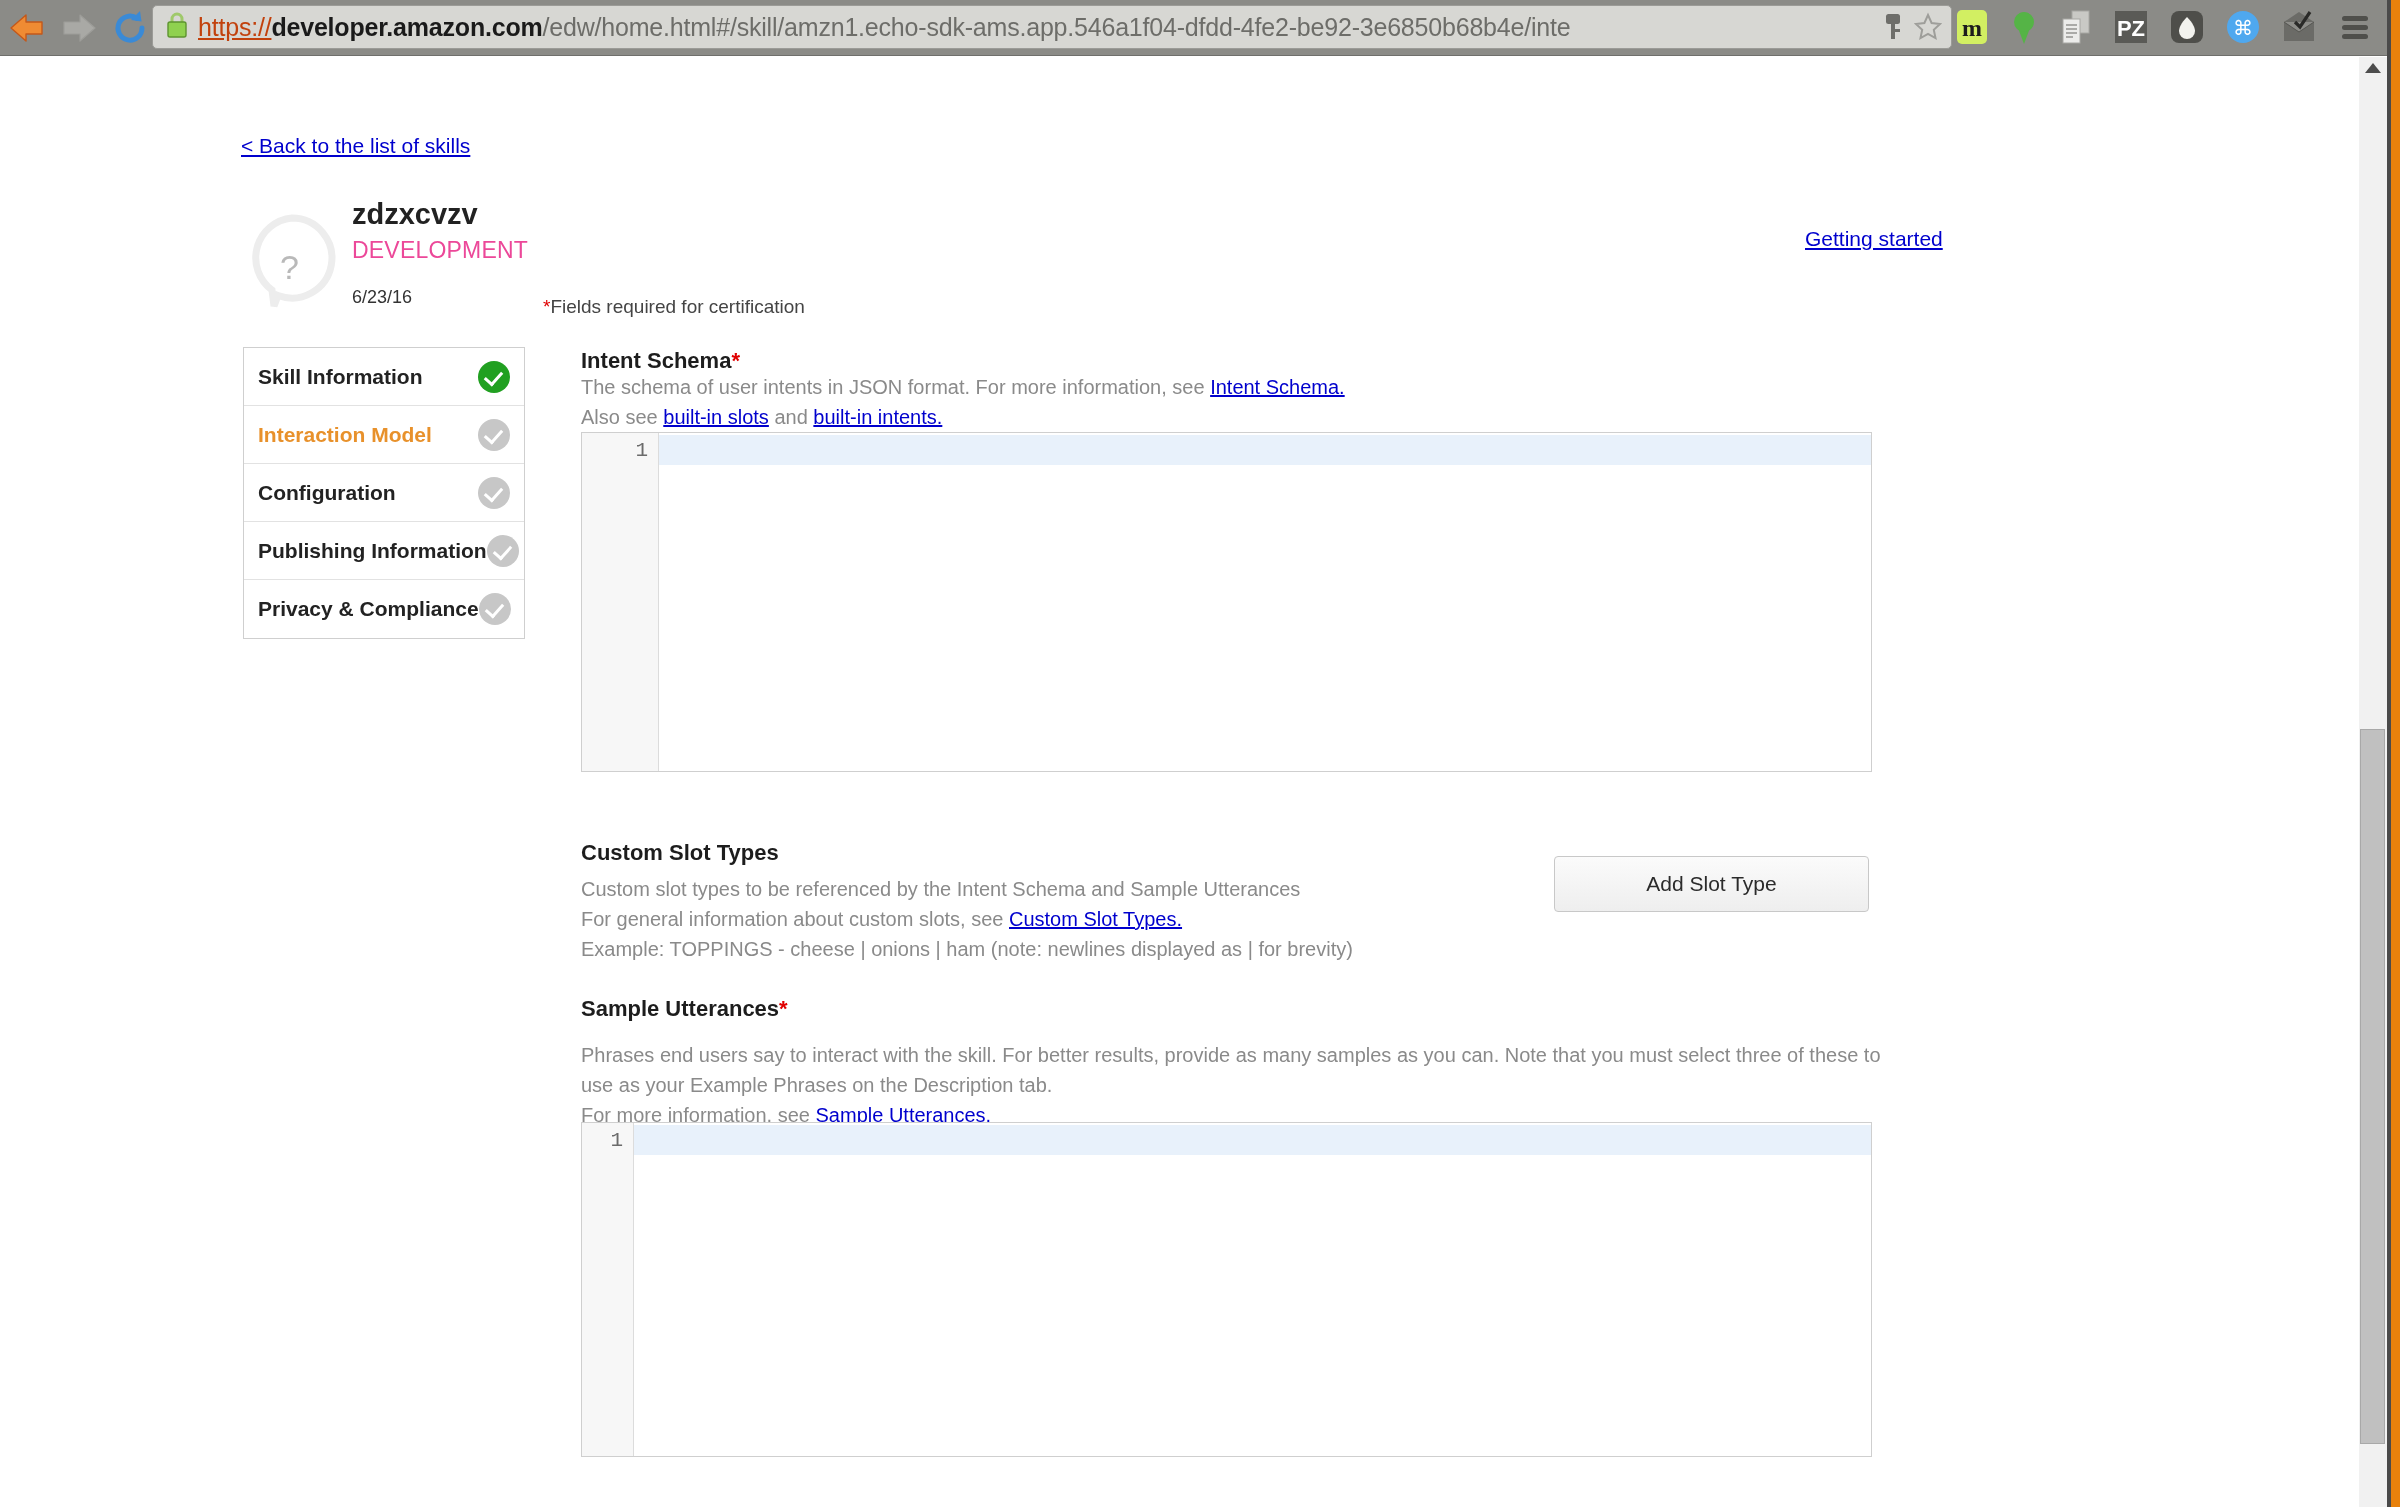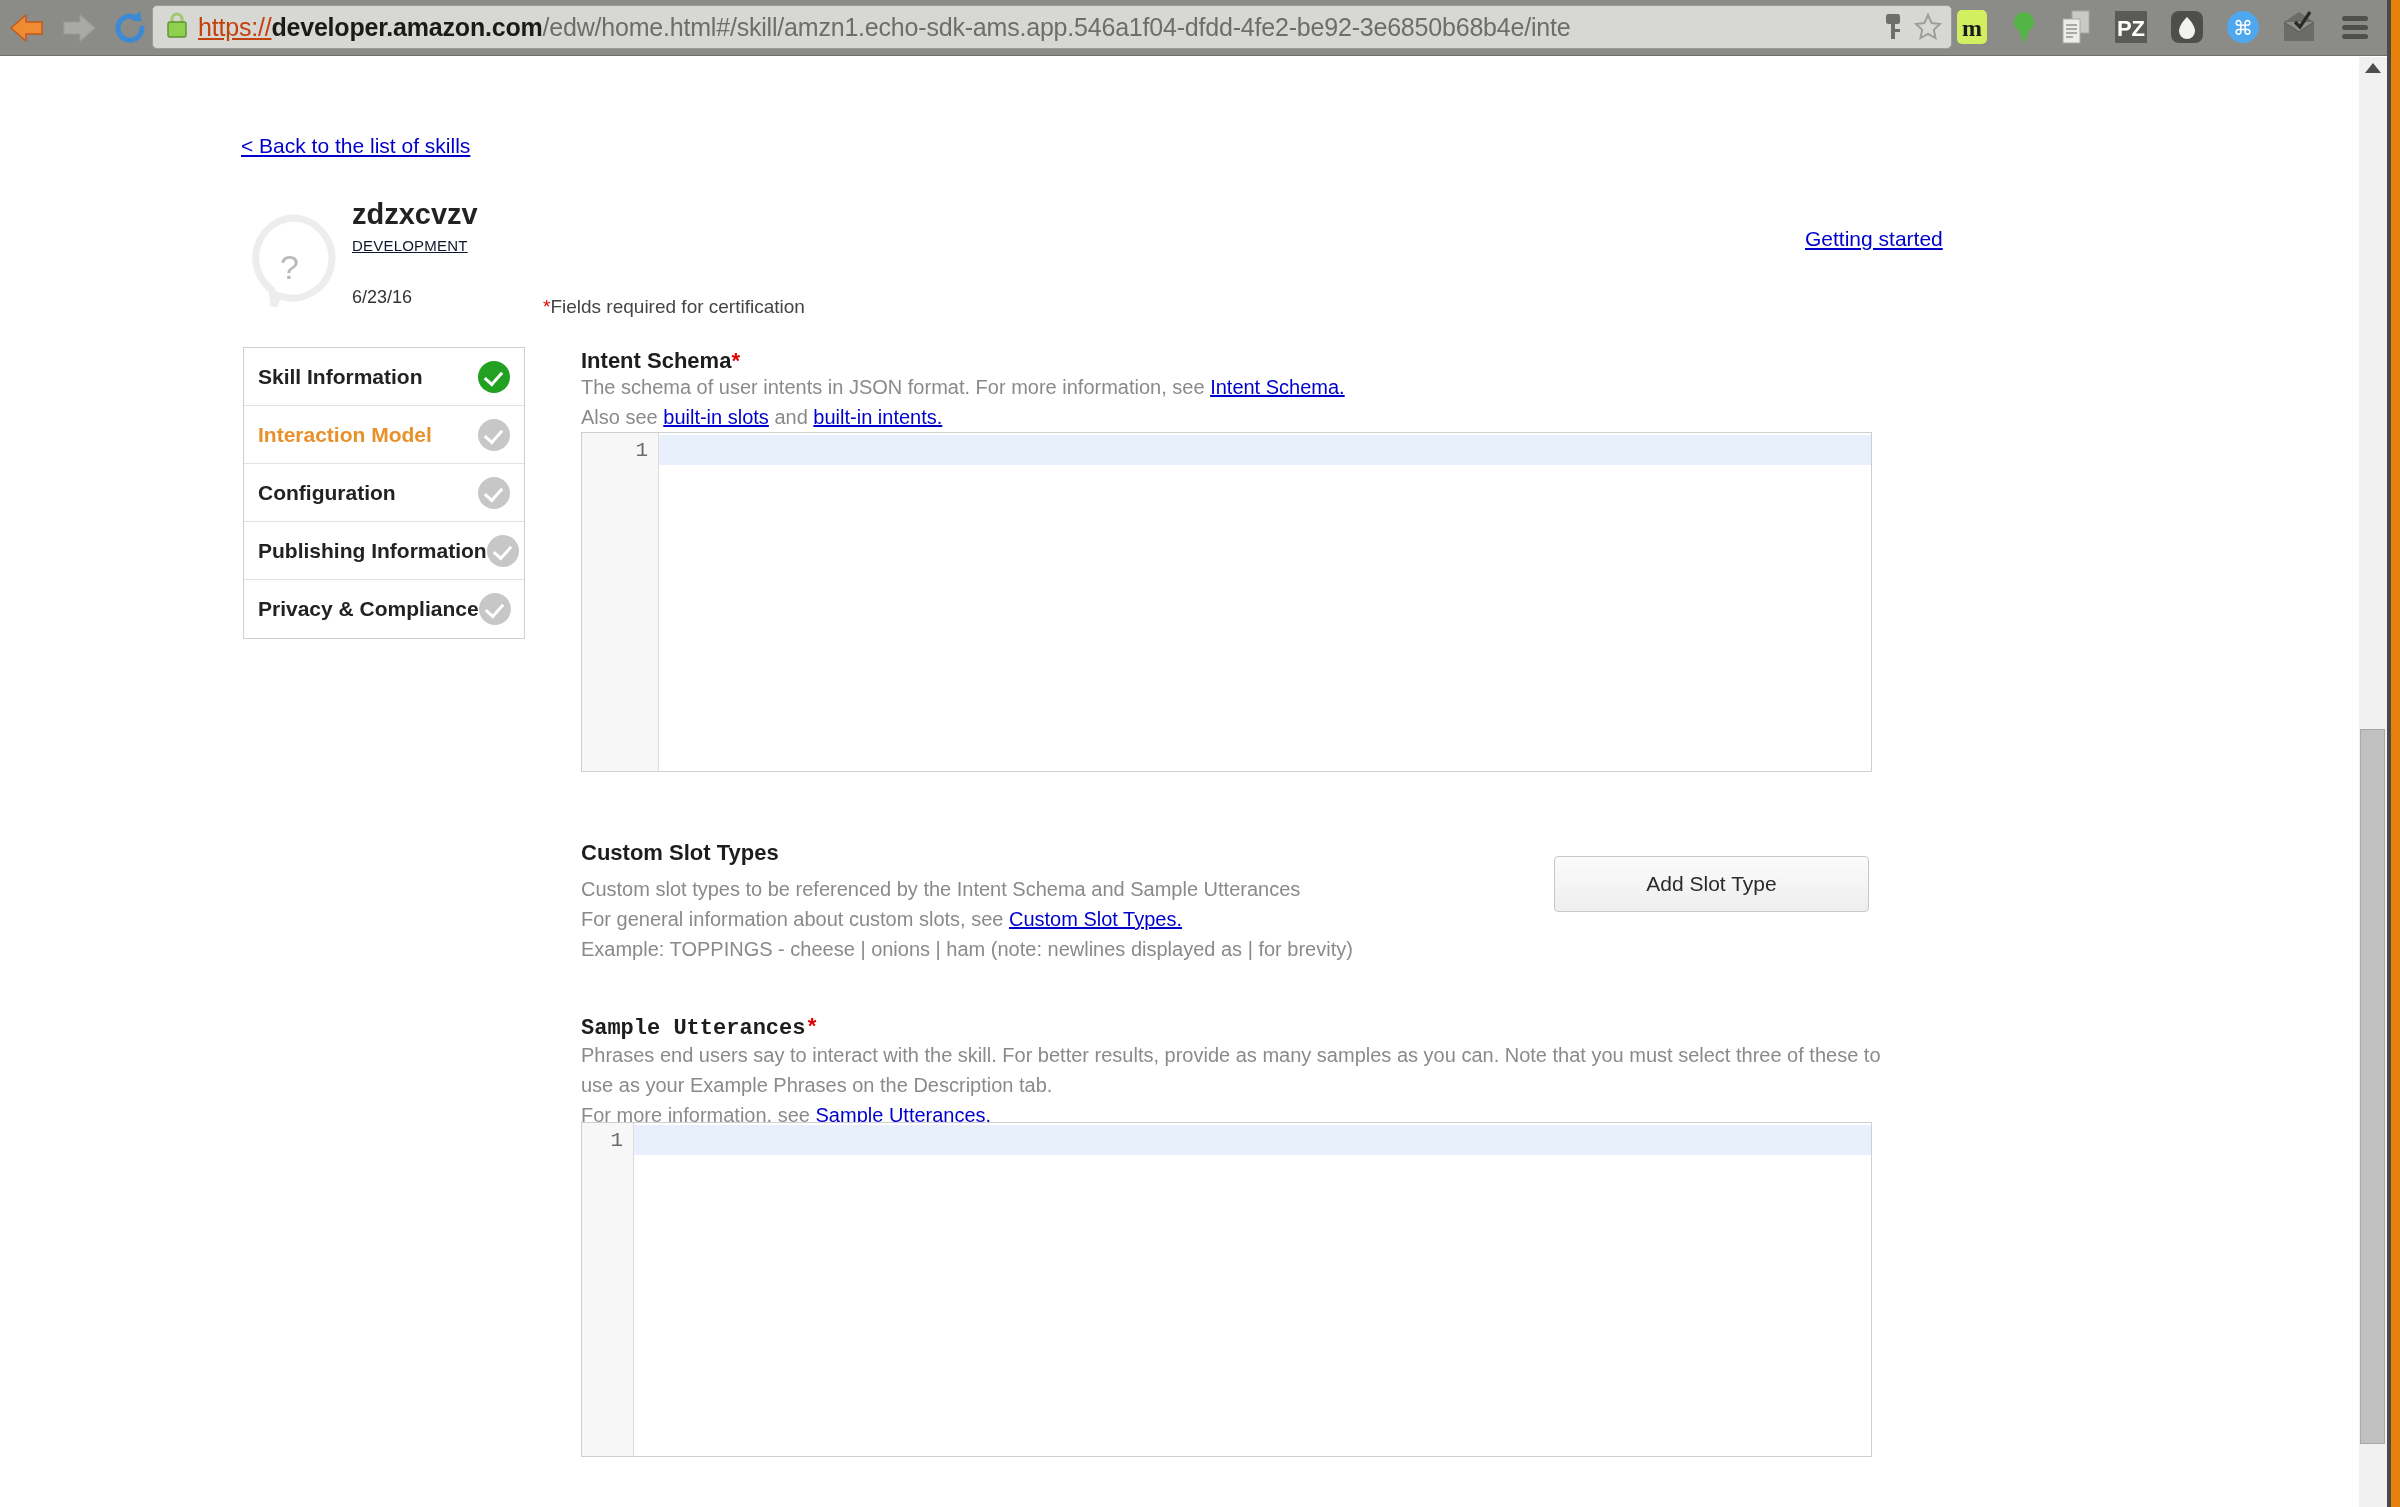--- a/index.html
+++ b/index.html
@@ -158,25 +158,24 @@
     position: absolute;
     top: 26px; left: 112px;
     font-size: 29px;
     font-weight: bold;
     color: #222;
     white-space: nowrap;
   }
   .skill-stage {
     position: absolute;
     top: 65px; left: 112px;
-    font-size: 15px;
-    color: #0f172a;
+    font-size: 23px;
+    color: #ec4899;
     letter-spacing: 0.2px;
     white-space: nowrap;
-    text-decoration: underline;
   }
   .skill-date {
     position: absolute;
     top: 115px; left: 112px;
     font-size: 18px;
     color: #333;
     white-space: nowrap;
   }
 
   
@@ -502,21 +501,21 @@
 
     <div class="sec-title" style="top:756px; left:581px;">Custom Slot Types</div>
     <div class="sec-desc" style="top:820px; left:581px; width:1100px;">
       <span>For general information about custom slots, see </span><a class="lnk">Custom Slot Types.</a>
     </div>
     <div class="sec-desc" style="top:790px; left:581px; width:1100px;">Custom slot types to be referenced by the Intent Schema and Sample Utterances</div>
     <div class="sec-desc" style="top:850px; left:581px; width:1100px;">Example: TOPPINGS - cheese | onions | ham (note: newlines displayed as | for brevity)</div>
 
     <div class="btn btn-plain" style="top:772px; left:1554px; width:315px; height:56px;">Add Slot Type</div>
 
-    <div class="sec-title" style="top:932px; left:581px;font-family:Liberation Mono, monospace;">
+    <div class="sec-title" style="top:912px; left:581px;">
       <span>Sample Utterances</span><span class="star">*</span>
     </div>
     <div class="sec-desc" style="top:956px; left:581px; width:1305px;">
       <span>Phrases end users say to interact with the skill. For better results, provide as many samples as you can. Note that you must select three of these to use as your</span>
       <span>Example Phrases on the Description tab.</span><br>
       <span>For more information, see </span><a class="lnk">Sample Utterances.</a>
     </div>
 
     <div class="editor" style="top:1038px; left:581px; width:1291px; height:335px;">
       <div class="gutter" style="width:52px;">

